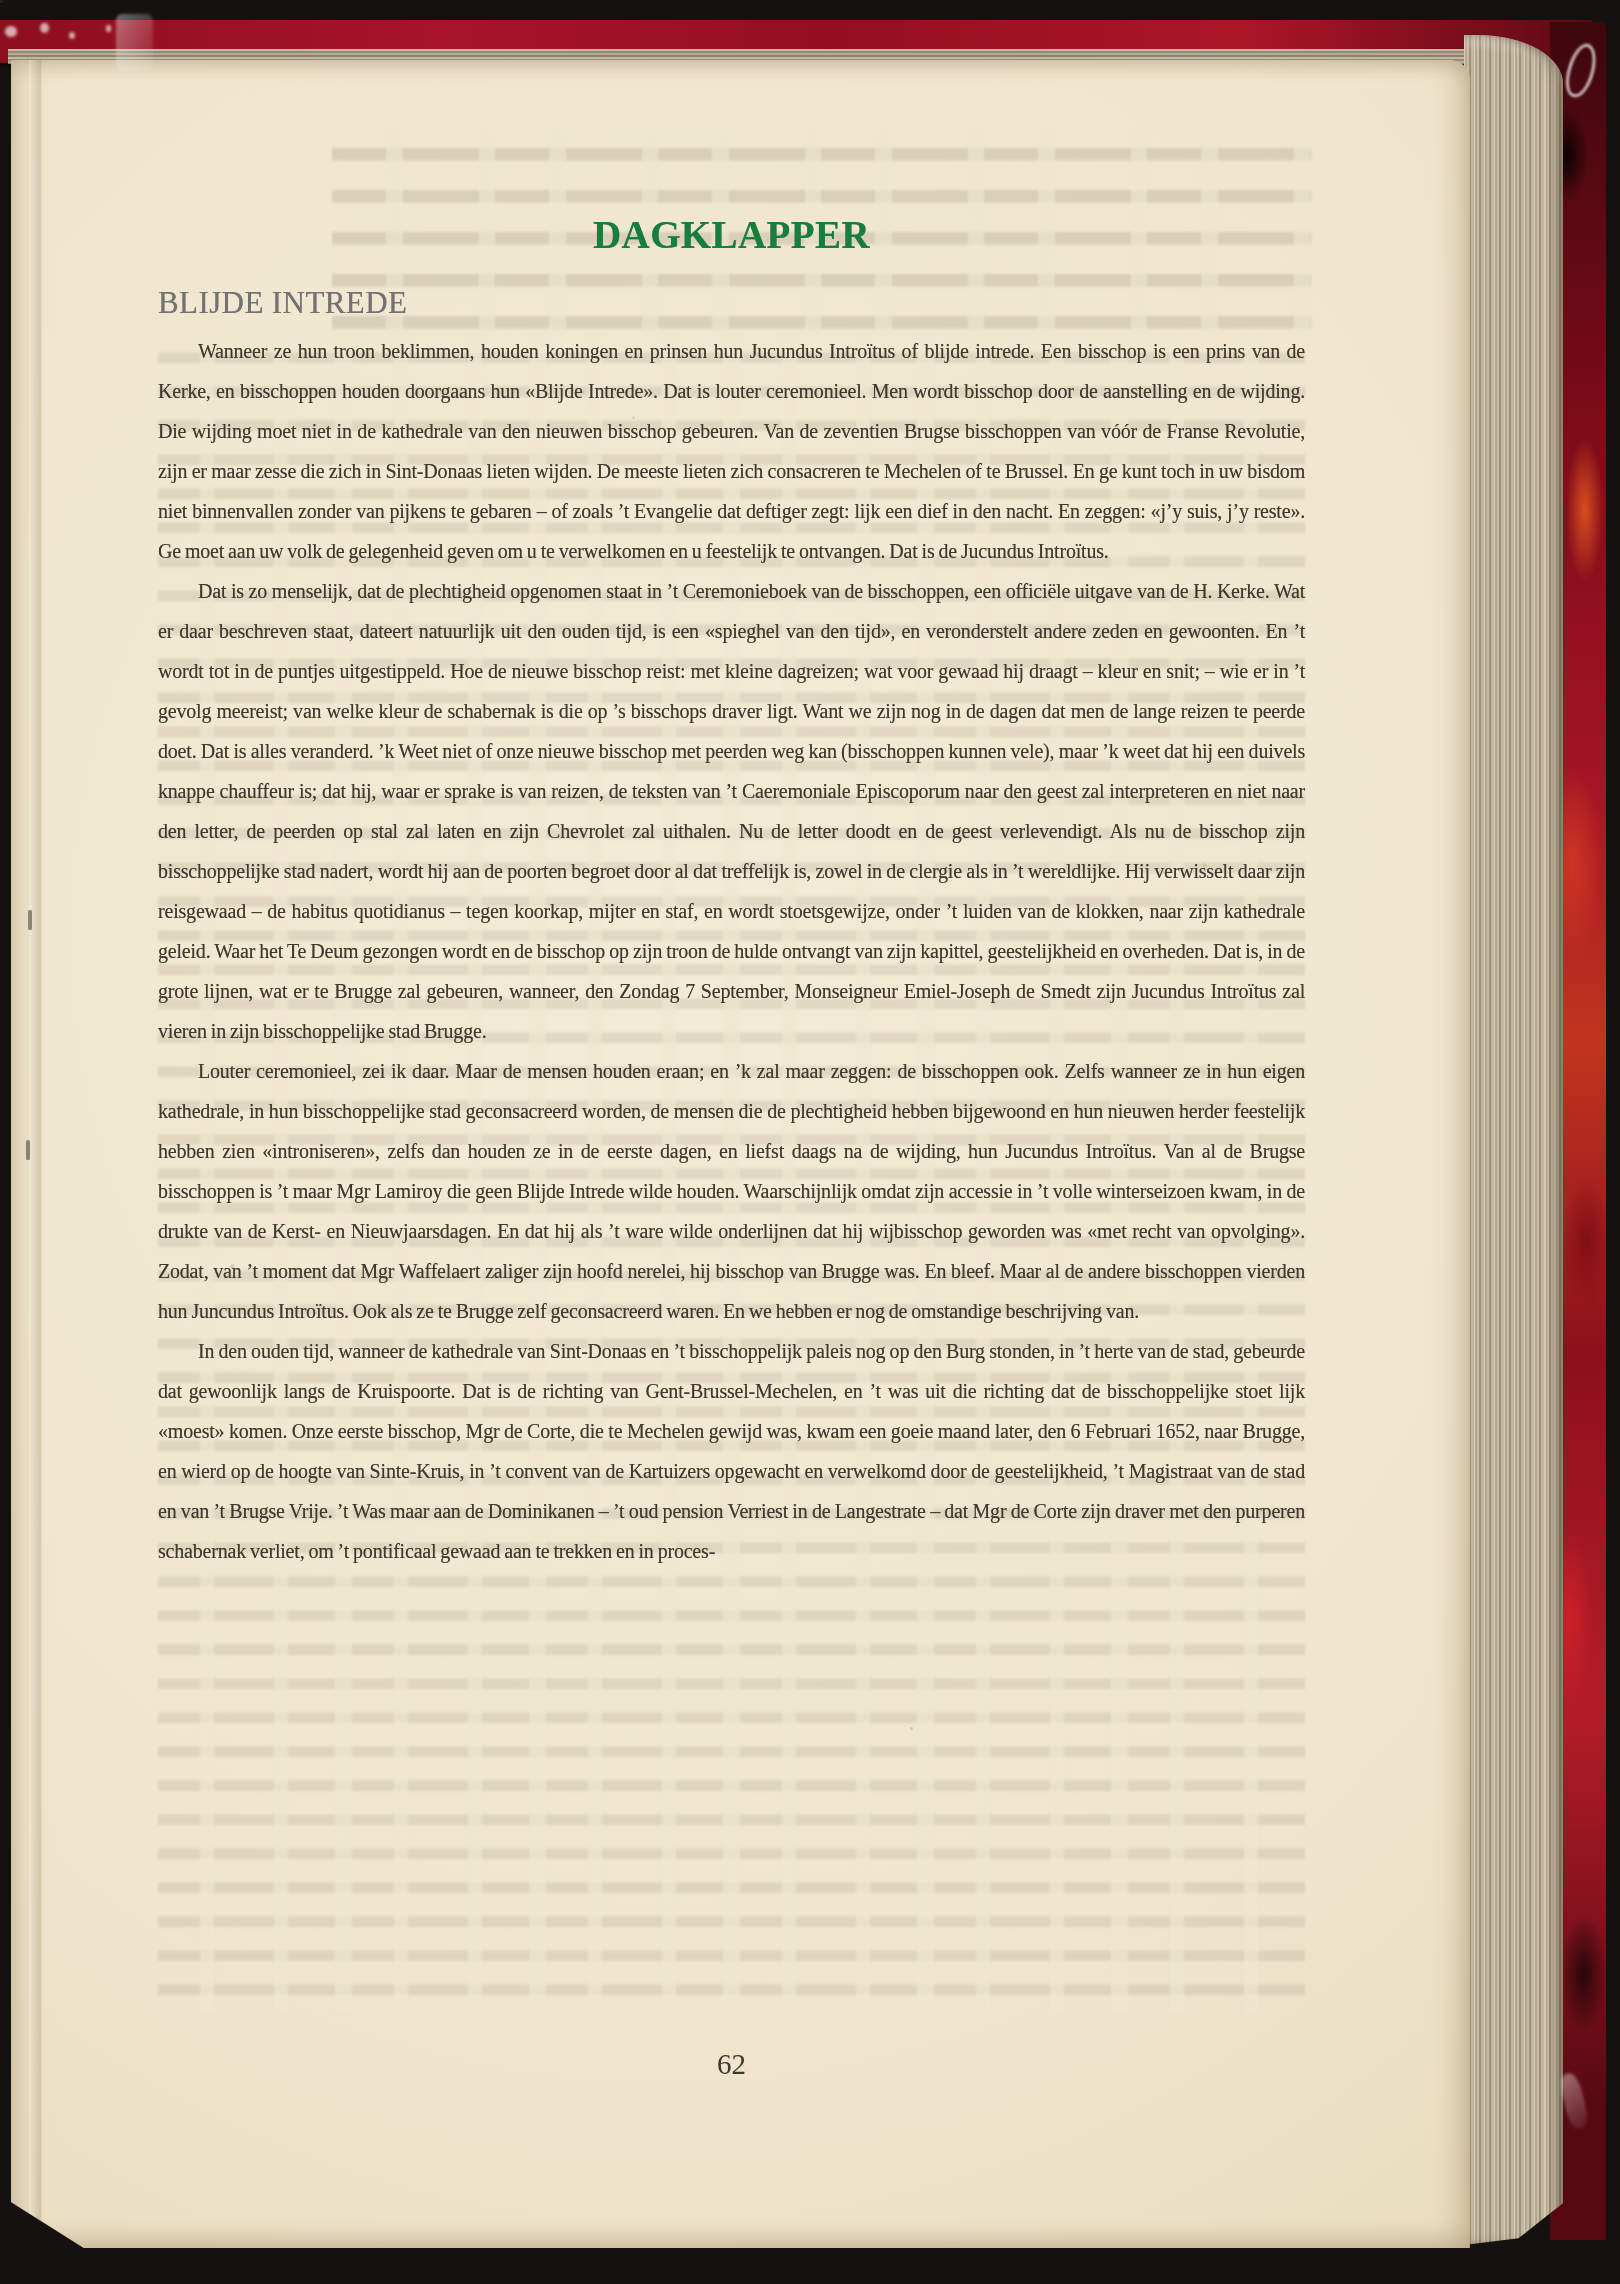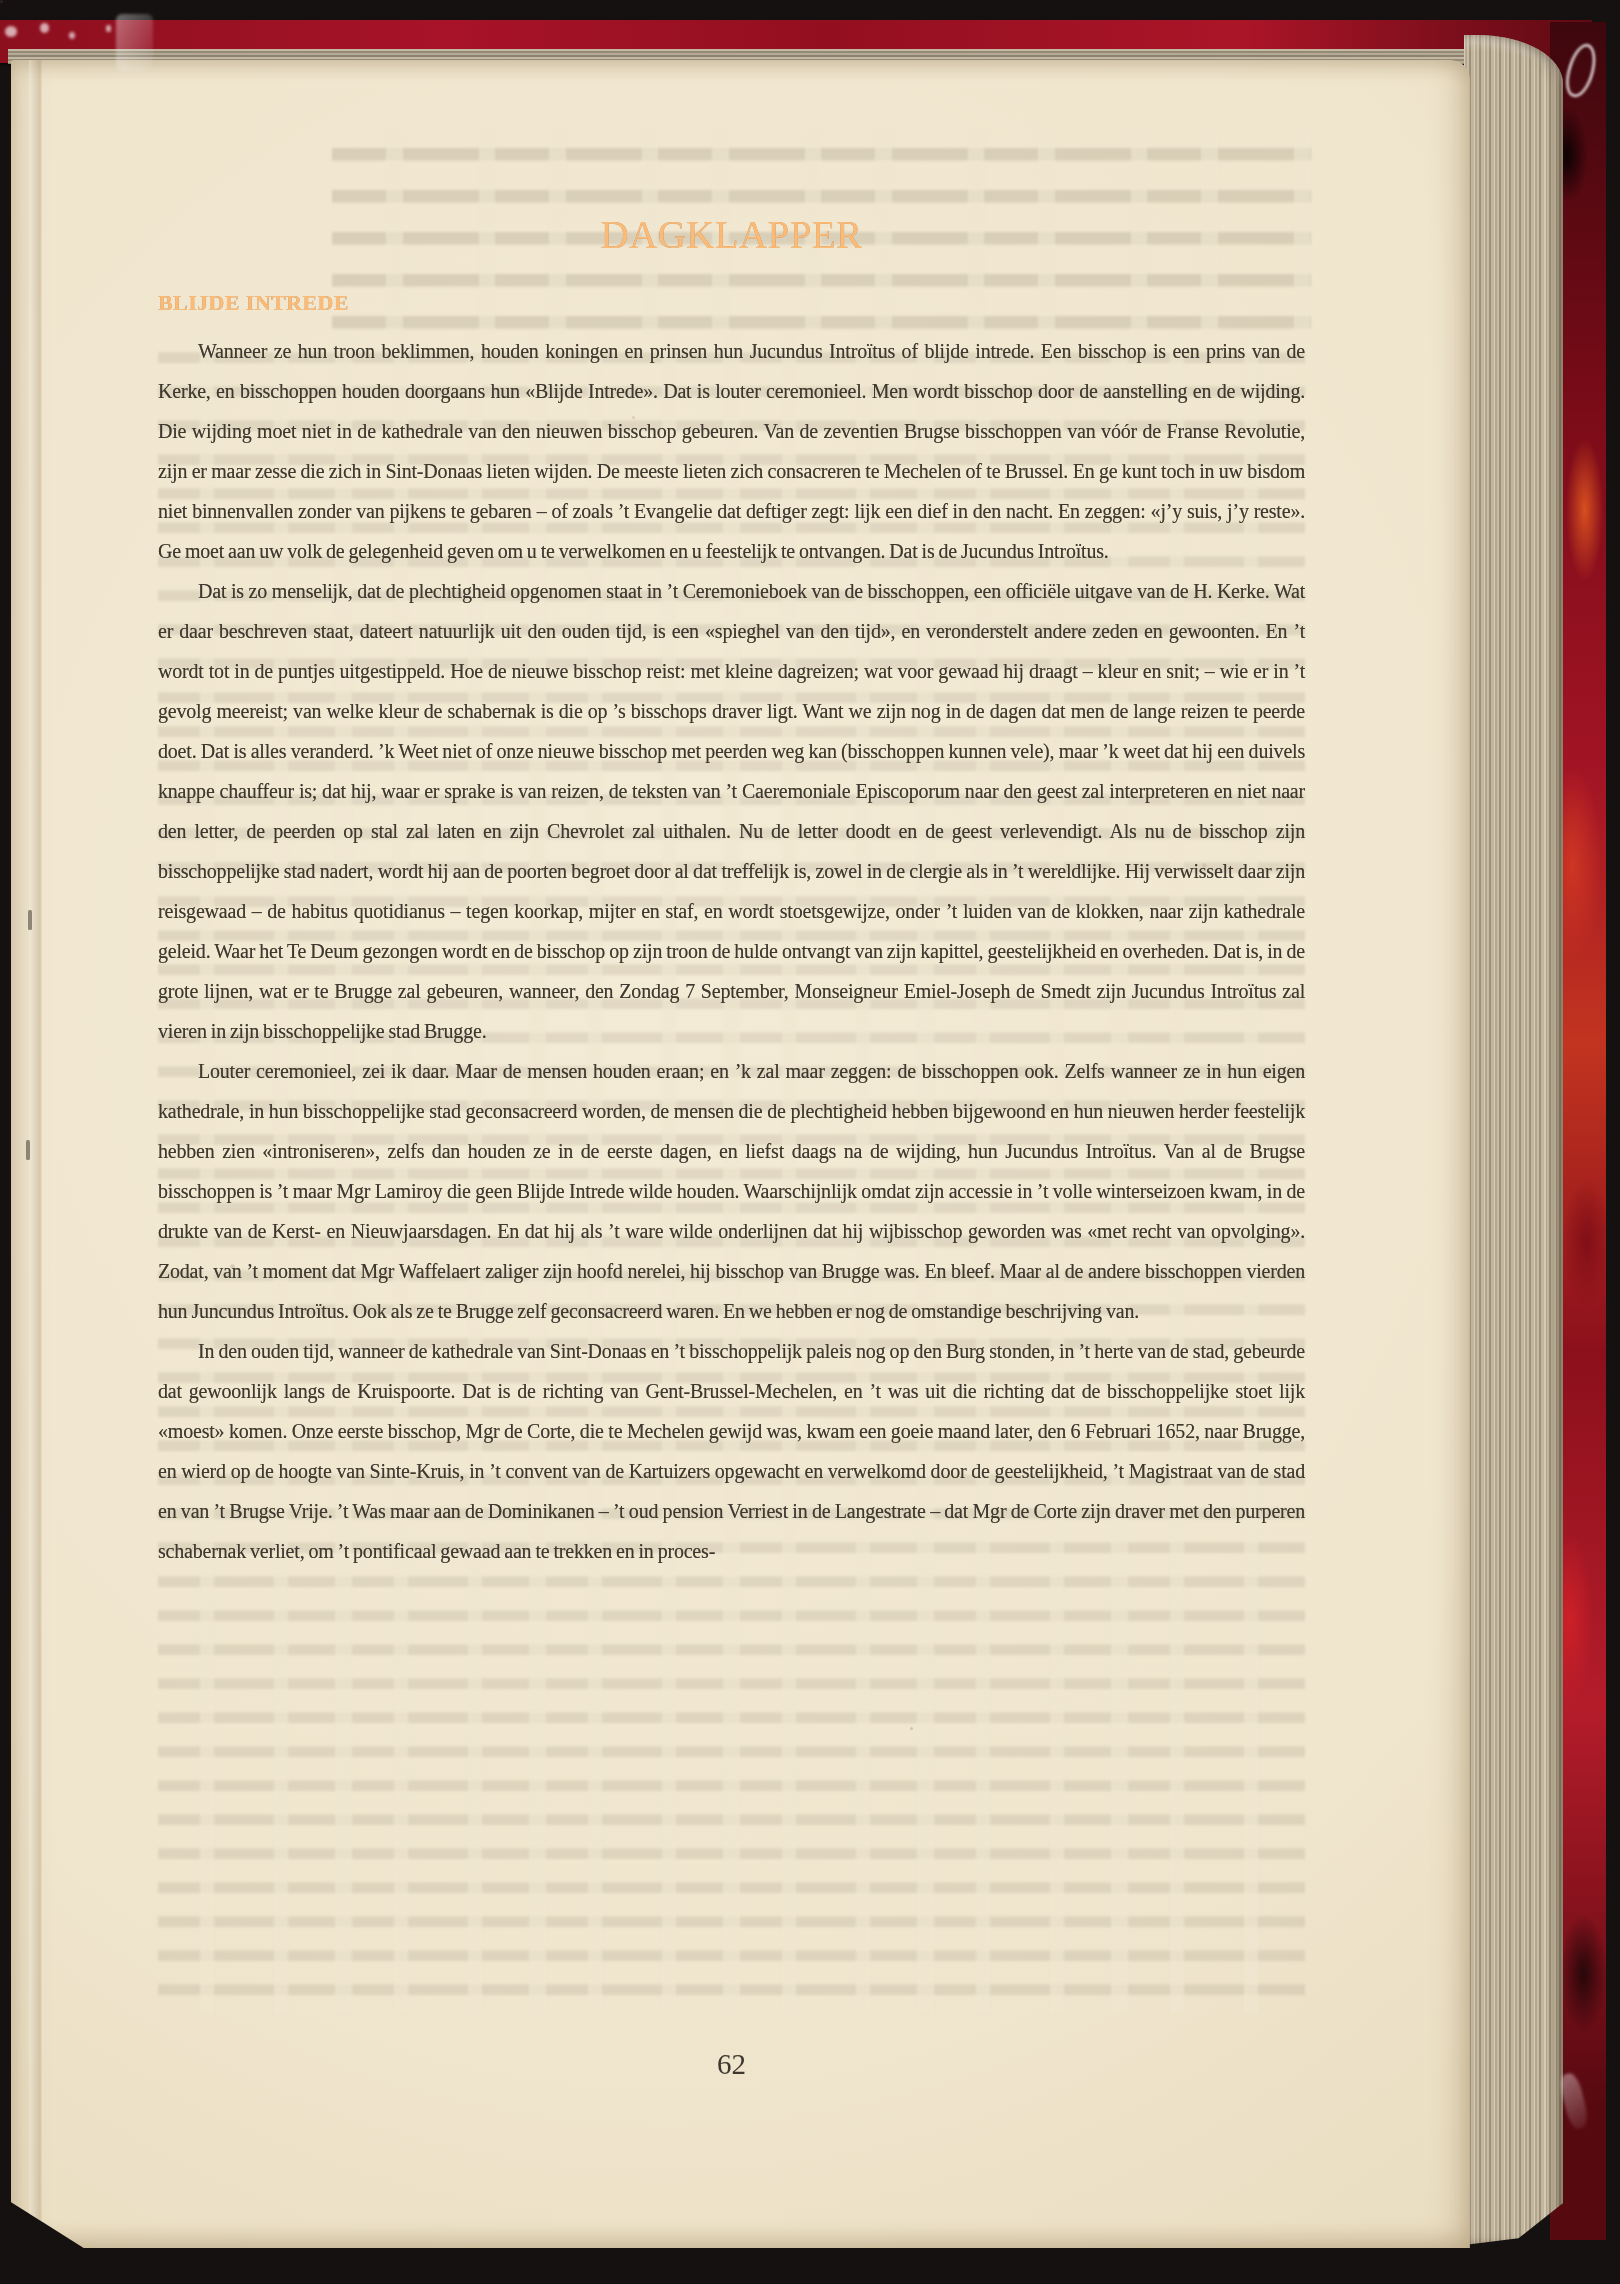--- a/index.html
+++ b/index.html
@@ -71,24 +71,24 @@
   .ghost.main{left:158px;top:332px;width:1147px;height:1681px;}
   .ghost.top{left:332px;top:130px;width:979px;height:202px;
     background:
       repeating-linear-gradient(90deg, rgba(240,231,209,0) 0 54px, rgba(240,231,209,.6) 54px 71px,
         rgba(240,231,209,0) 71px 147px, rgba(240,231,209,.6) 147px 163px),
       repeating-linear-gradient(180deg, transparent 0 17px, rgba(133,123,102,.22) 19px 29px, transparent 32px 42px);}
 
   
   .text-block{position:absolute;left:158px;top:214px;width:1147px;z-index:5;color:#3e382f;
     text-shadow:0 0 0.5px rgba(62,56,47,.55);}
-  .doc-title{margin:0;text-align:center;font-size:39px;line-height:42px;font-weight:normal;
-    letter-spacing:0.4px;color:#fdba74;}
-  .doc-heading{margin:29px 0 10.8px 0;font-size:22px;line-height:35px;font-weight:bold;
-    letter-spacing:0.4px;color:#fdba74;}
+  .doc-title{margin:0;text-align:center;font-size:39px;line-height:42px;font-weight:bold;
+    letter-spacing:0.4px;color:#15803d;}
+  .doc-heading{margin:29px 0 10.8px 0;font-size:31px;line-height:35px;font-weight:normal;
+    letter-spacing:0.4px;color:#737373;}
   .text-block p{margin:0;font-size:20px;line-height:40px;text-align:justify;
     text-indent:40px;letter-spacing:-0.2px;word-spacing:-0.8px;}
   .page-number{position:absolute;left:158px;top:2048px;width:1147px;z-index:5;
     text-align:center;font-size:29px;color:#3e382f;}
 </style>
 </head>
 <body>
 
 <div id="scene">
 

